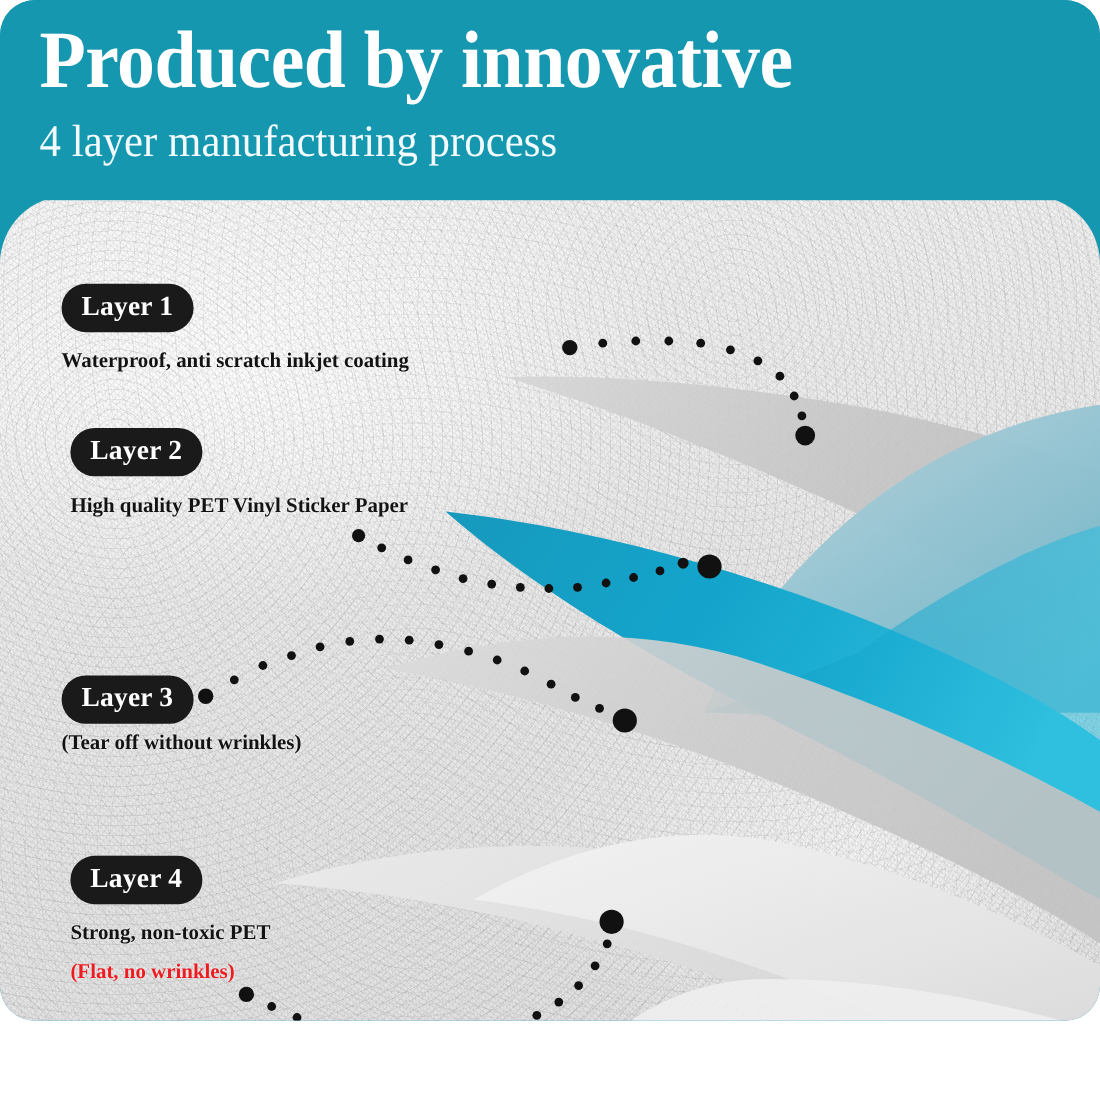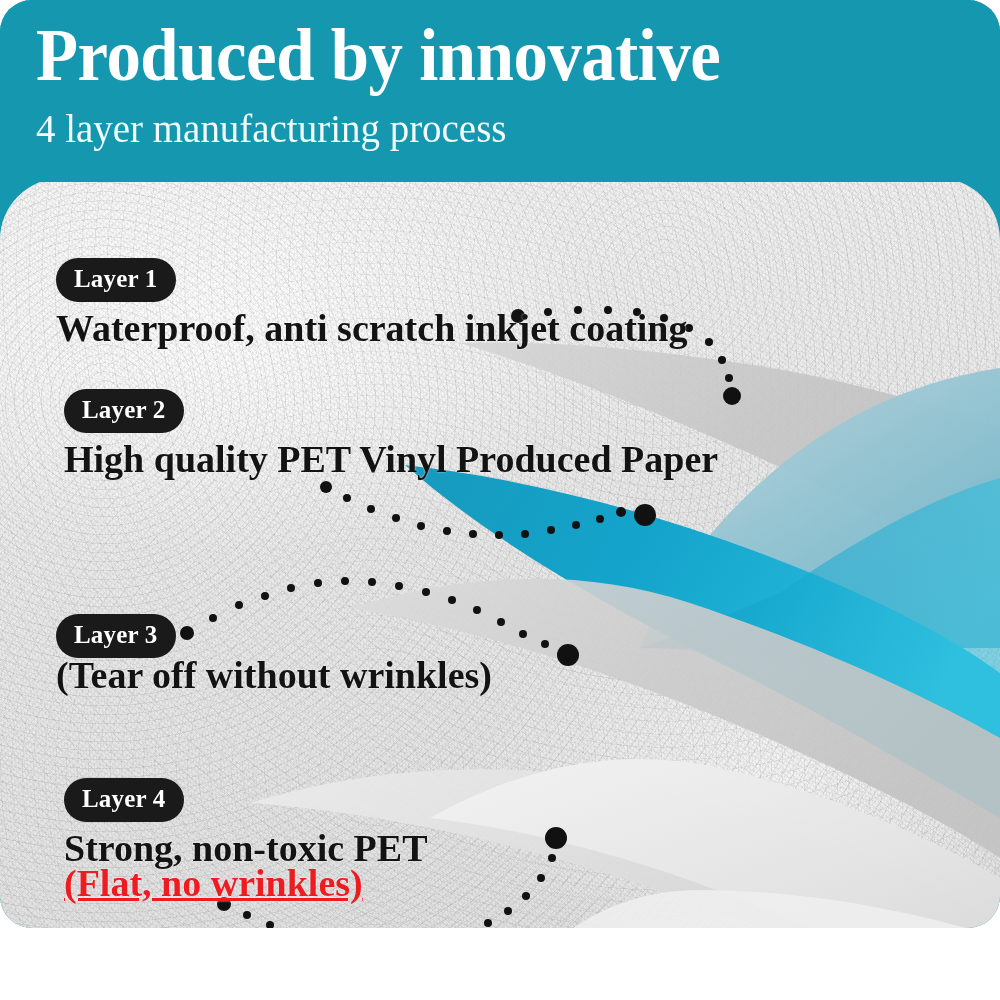--- a/index.html
+++ b/index.html
@@ -121,21 +121,21 @@
     padding: 8px 18px 11px 18px;
     border-radius: 22px;
     letter-spacing: 0.2px;
     white-space: nowrap;
   }
   .desc {
     margin-top: 9px;
     color: #131313;
     font-family: "Liberation Serif", "DejaVu Serif", serif;
     font-weight: 700;
-    font-size: 38px;
+    font-size: 19px;
     line-height: 35px;
     white-space: nowrap;
     text-shadow: 0 0 2px rgba(255,255,255,0.75);
   }
   .desc.red {
     color: #ee1b20;
   }
   .dot-path {
     position: absolute;
     z-index: 22;
@@ -291,27 +291,27 @@
     </svg>
   </div>
 
   <div class="layer-block" style="left:56px; top:258px;">
     <div class="badge">Layer 1</div>
     <div class="desc">Waterproof, anti scratch inkjet coating</div>
   </div>
 
   <div class="layer-block" style="left:56px; top:389px;margin-left:8px;">
     <div class="badge">Layer 2</div>
-    <div class="desc">High quality PET Vinyl Produced Paper</div>
+    <div class="desc">High quality PET Vinyl Sticker Paper</div>
   </div>
 
   <div class="layer-block" style="left:56px; top:614px;">
     <div class="badge">Layer 3</div>
     <div class="desc" style="margin-top:0;">(Tear off without wrinkles)</div>
   </div>
 
   <div class="layer-block" style="left:56px; top:778px;margin-left:8px;">
     <div class="badge">Layer 4</div>
     <div class="desc">Strong, non-toxic PET</div>
-    <div class="desc red" style="margin-top:0;text-decoration:underline;">(Flat, no wrinkles)</div>
+    <div class="desc red" style="margin-top:0;">(Flat, no wrinkles)</div>
   </div>
 
 </div>
 
 </body></html>

